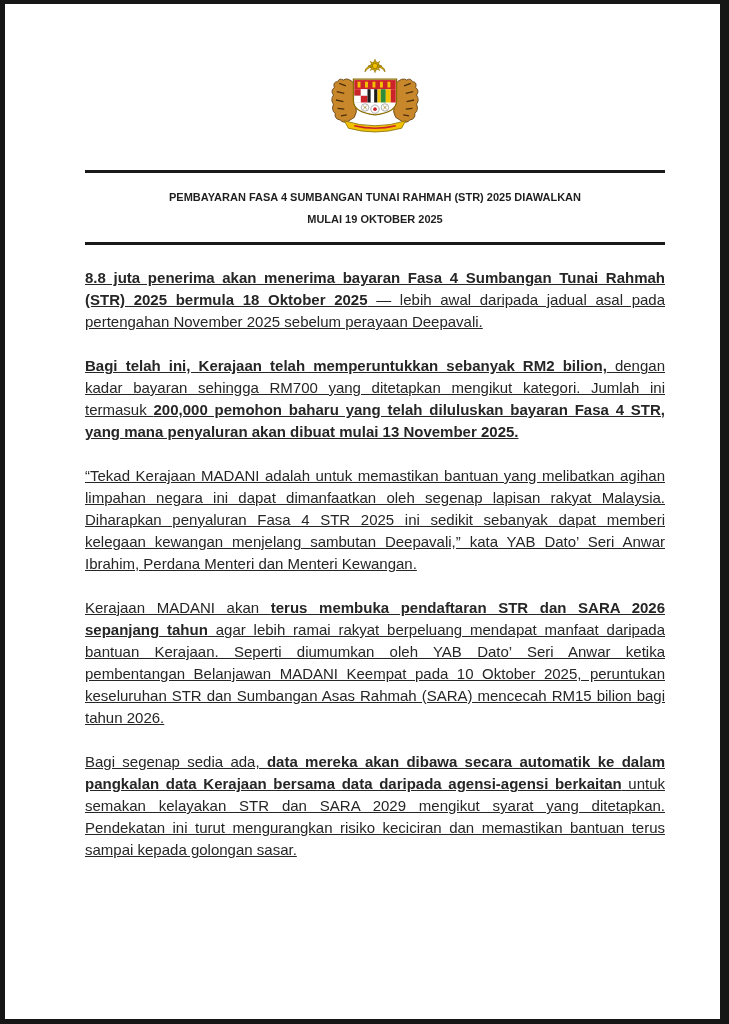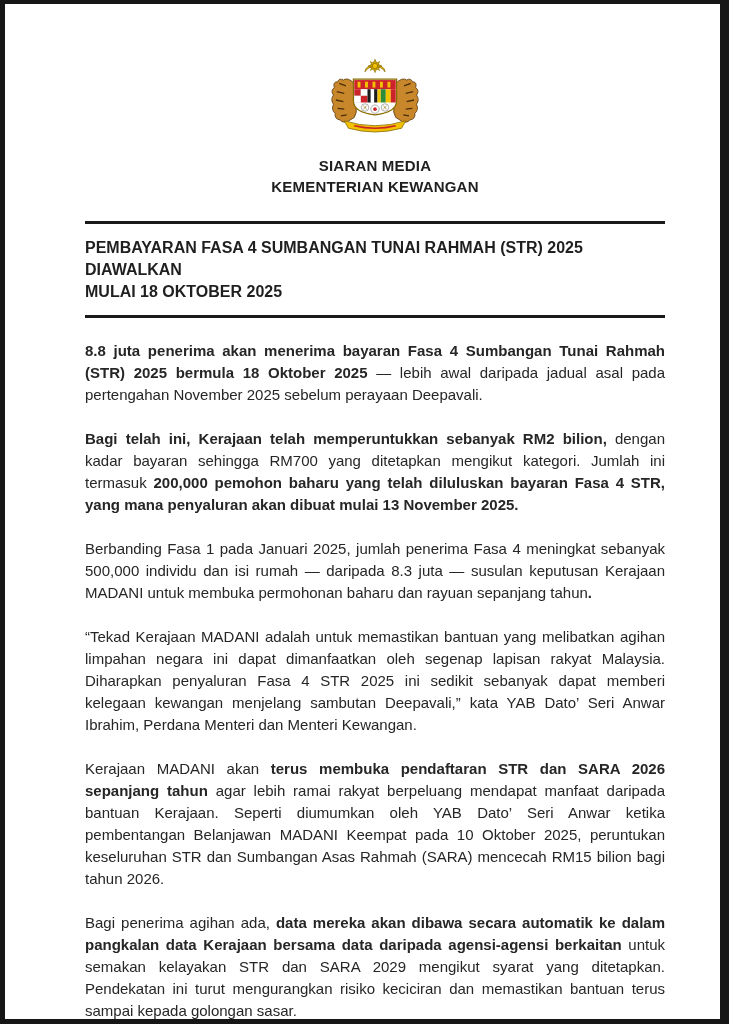--- a/index.html
+++ b/index.html
@@ -32,33 +32,34 @@
   }
   .rule {
     border: none;
     height: 3px;
     background: #1a1a1a;
     margin-top: 24px;
   }
   .rule.after-title { margin-top: 12px; }
   .doc-title {
     margin-top: 13px;
-    text-align: left;
+    text-align: center;
     font-weight: bold;
-    font-size: 16px;
+    font-size: 11px;
     line-height: 22px;
     color: #1f1f1f;
   }
   .body-content { margin-top: 22px; }
   .body-content p {
     font-size: 15px;
     line-height: 22px;
     color: #262626;
     text-align: justify;
     margin-bottom: 22px;
+    text-decoration: underline;
   }
   .body-content .b { font-weight: bold; }
 </style>
 </head>
 <body>
 
 <div class="page">
 
   <div class="crest-wrap">
     <span>
@@ -115,37 +116,32 @@
         </g>
 
         <g>
           <path d="M28 75 q37 12 74 0 l-5 9 q-32 9 -64 0 z" fill="#f2c200" stroke="#8a6d00" stroke-width="1"></path>
           <path d="M40 81 q25 6 50 0" stroke="#cc2229" stroke-width="1.6" fill="none"></path>
         </g>
       </svg>
     </span>
   </div>
 
-  <div class="org-header">
-    <div>SIARAN MEDIA</div>
-    <div>KEMENTERIAN KEWANGAN</div>
-  </div>
 
   <hr class="rule">
 
   <div class="doc-title">
     <div>PEMBAYARAN FASA 4 SUMBANGAN TUNAI RAHMAH (STR) 2025 DIAWALKAN</div>
-    <div>MULAI 18 OKTOBER 2025</div>
+    <div>MULAI 19 OKTOBER 2025</div>
   </div>
 
   <hr class="rule after-title">
 
   <div class="body-content">
     <p><span class="b">8.8 juta penerima akan menerima bayaran Fasa 4 Sumbangan Tunai Rahmah (STR) 2025 bermula 18 Oktober 2025</span><span> — lebih awal daripada jadual asal pada pertengahan November 2025 sebelum perayaan Deepavali.</span></p>
     <p><span class="b">Bagi telah ini, Kerajaan telah memperuntukkan sebanyak RM2 bilion,</span><span> dengan kadar bayaran sehingga RM700 yang ditetapkan mengikut kategori. Jumlah ini termasuk </span><span class="b">200,000 pemohon baharu yang telah diluluskan bayaran Fasa 4 STR, yang mana penyaluran akan dibuat mulai 13 November 2025.</span></p>
-    <p><span>Berbanding Fasa 1 pada Januari 2025, jumlah penerima Fasa 4 meningkat sebanyak 500,000 individu dan isi rumah — daripada 8.3 juta — susulan keputusan Kerajaan MADANI untuk membuka permohonan baharu dan rayuan sepanjang tahun</span><span class="b">.</span></p>
     <p><span>“Tekad Kerajaan MADANI adalah untuk memastikan bantuan yang melibatkan agihan limpahan negara ini dapat dimanfaatkan oleh segenap lapisan rakyat Malaysia. Diharapkan penyaluran Fasa 4 STR 2025 ini sedikit sebanyak dapat memberi kelegaan kewangan menjelang sambutan Deepavali,” kata YAB Dato’ Seri Anwar Ibrahim, Perdana Menteri dan Menteri Kewangan.</span></p>
     <p><span>Kerajaan MADANI akan </span><span class="b">terus membuka pendaftaran STR dan SARA 2026 sepanjang tahun</span><span> agar lebih ramai rakyat berpeluang mendapat manfaat daripada bantuan Kerajaan. Seperti diumumkan oleh YAB Dato’ Seri Anwar ketika pembentangan Belanjawan MADANI Keempat pada 10 Oktober 2025, peruntukan keseluruhan STR dan Sumbangan Asas Rahmah (SARA) mencecah RM15 bilion bagi tahun 2026.</span></p>
-    <p><span>Bagi penerima agihan ada, </span><span class="b">data mereka akan dibawa secara automatik ke dalam pangkalan data Kerajaan bersama data daripada agensi-agensi berkaitan</span><span> untuk semakan kelayakan STR dan SARA 2029 mengikut syarat yang ditetapkan. Pendekatan ini turut mengurangkan risiko keciciran dan memastikan bantuan terus sampai kepada golongan sasar.</span></p>
+    <p><span>Bagi segenap sedia ada, </span><span class="b">data mereka akan dibawa secara automatik ke dalam pangkalan data Kerajaan bersama data daripada agensi-agensi berkaitan</span><span> untuk semakan kelayakan STR dan SARA 2029 mengikut syarat yang ditetapkan. Pendekatan ini turut mengurangkan risiko keciciran dan memastikan bantuan terus sampai kepada golongan sasar.</span></p>
     <p></p>
   </div>
 
 </div>
 
 </body></html>

